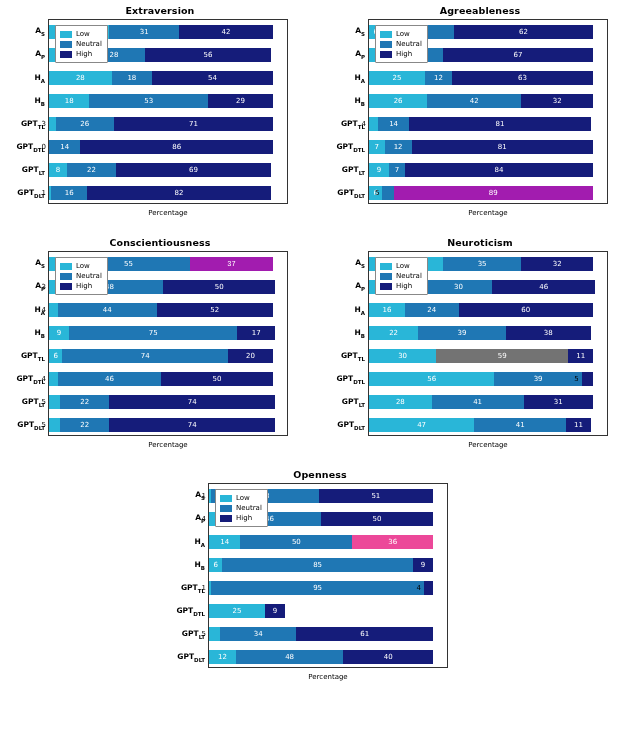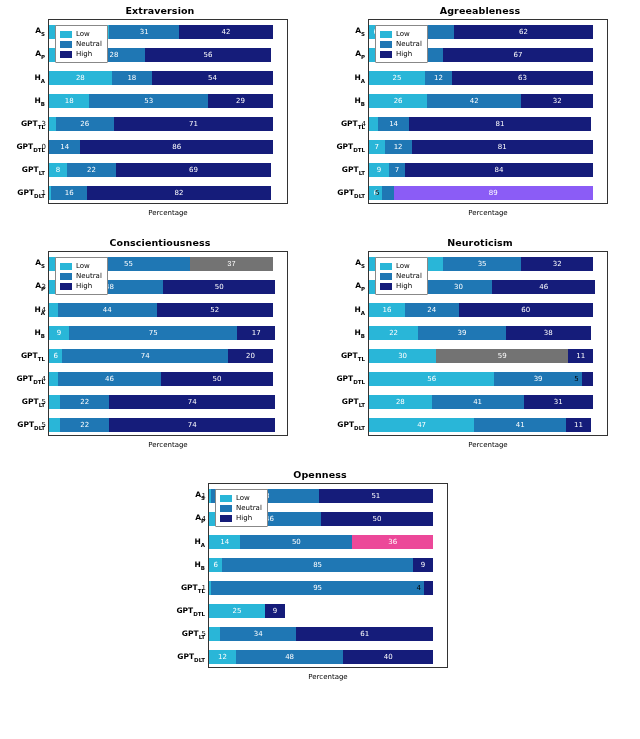--- a/index.html
+++ b/index.html
@@ -372,21 +372,21 @@
           </div>
           <div class="row" style="top: 161.875px; height: 23.125px;">
             <div class="ylabel">GPT<sub>DLT</sub></div>
             <div class="bar" style="left: 0px; top: 4.5625px; width: 224px;">
               <div class="seg" style="background: rgb(41, 182, 216); width: 6%;">
                 <span>6</span>
               </div>
               <div class="seg outside" style="background: rgb(31, 119, 180); width: 5%;">
                 <span>5</span>
               </div>
-              <div class="seg" style="background: #8b5cf6; width: 89%; text-align: right;">
+              <div class="seg" style="background: #a21caf; width: 89%; text-align: right;">
                 <span>89</span>
               </div>
             </div>
           </div>
         </div>
         <div class="legend" style="left: 6px; top: 5px;">
           <div class="legend-row">
             <span class="swatch" style="background: rgb(41, 182, 216);"></span>
             <span>Low</span>
           </div>
@@ -408,21 +408,21 @@
         <div class="rows">
           <div class="row" style="top: 0px; height: 23.125px;">
             <div class="ylabel">A<sub>S</sub></div>
             <div class="bar" style="left: 0px; top: 4.5625px; width: 224px;">
               <div class="seg" style="background: rgb(41, 182, 216); width: 8%;">
                 <span>8</span>
               </div>
               <div class="seg" style="background: rgb(31, 119, 180); width: 55%;">
                 <span>55</span>
               </div>
-              <div class="seg" style="background: #737373; width: 37%; font-family: Liberation Mono, monospace;">
+              <div class="seg" style="background: #a21caf; width: 37%; font-family: Liberation Mono, monospace;">
                 <span>37</span>
               </div>
             </div>
           </div>
           <div class="row" style="top: 23.125px; height: 23.125px;">
             <div class="ylabel">A<sub>P</sub></div>
             <div class="bar" style="left: 0px; top: 4.5625px; width: 226.24px;">
               <div class="seg outside" style="background: rgb(41, 182, 216); width: 2.9703%;">
                 <span>3</span>
               </div>

